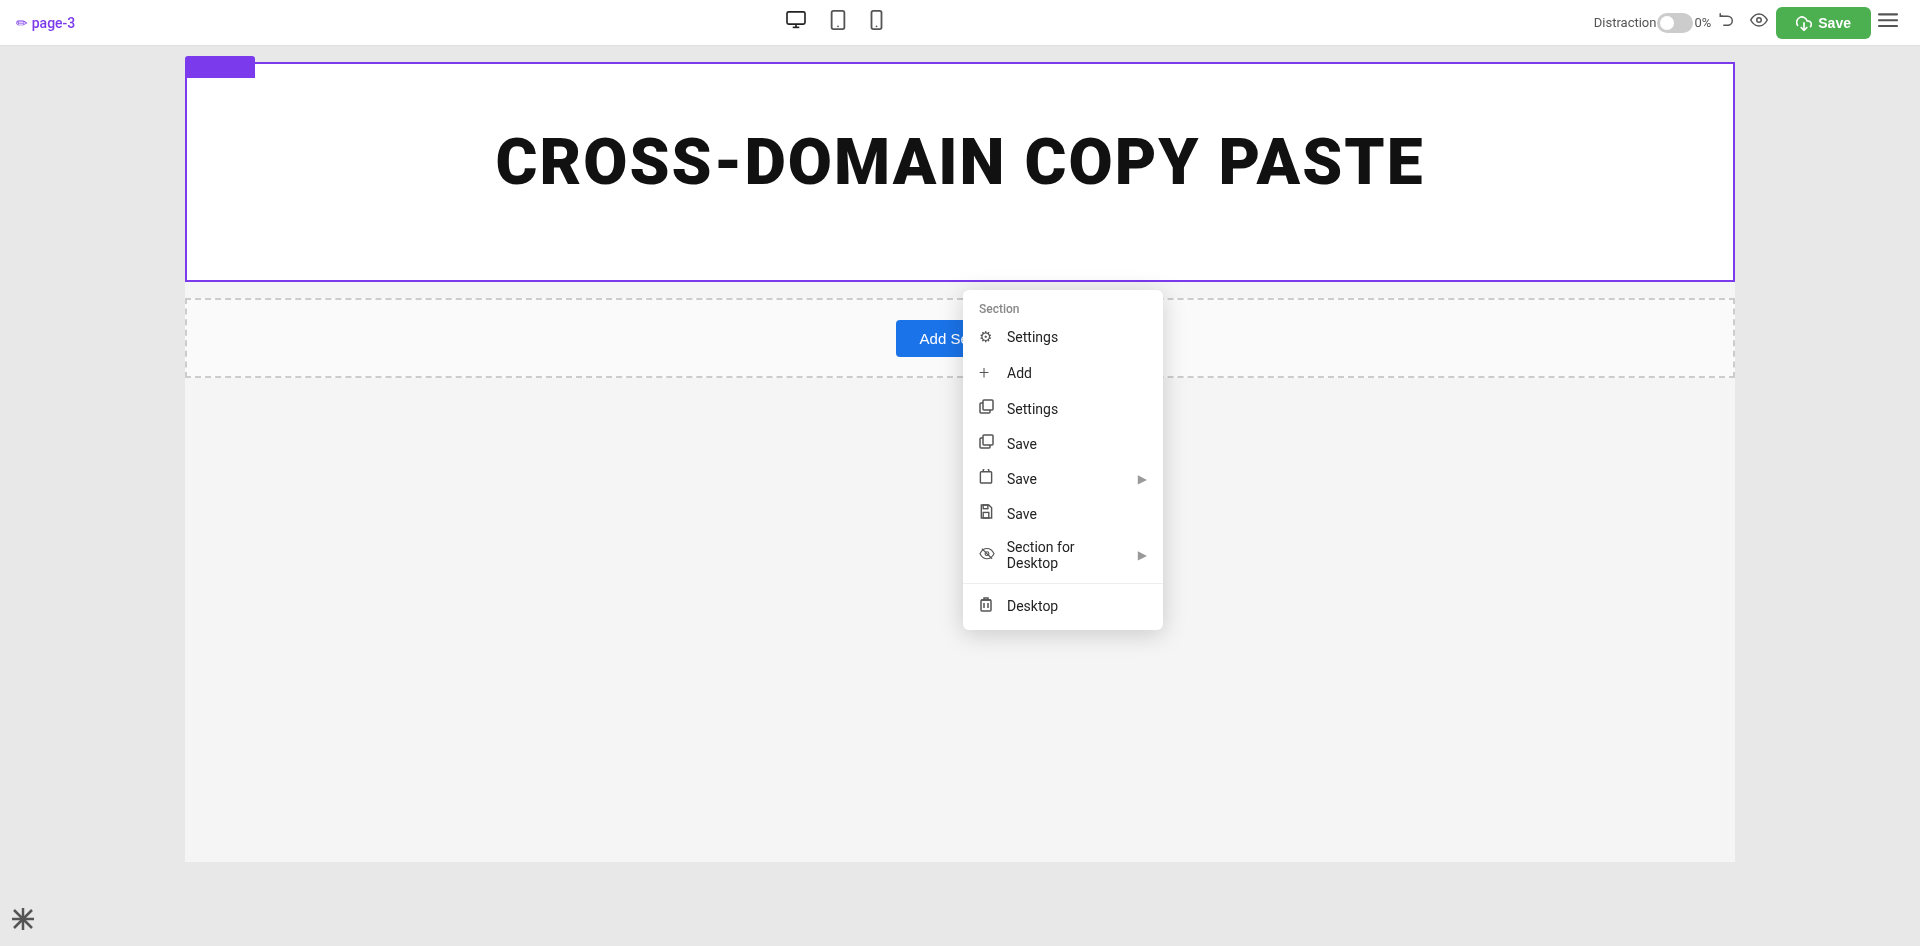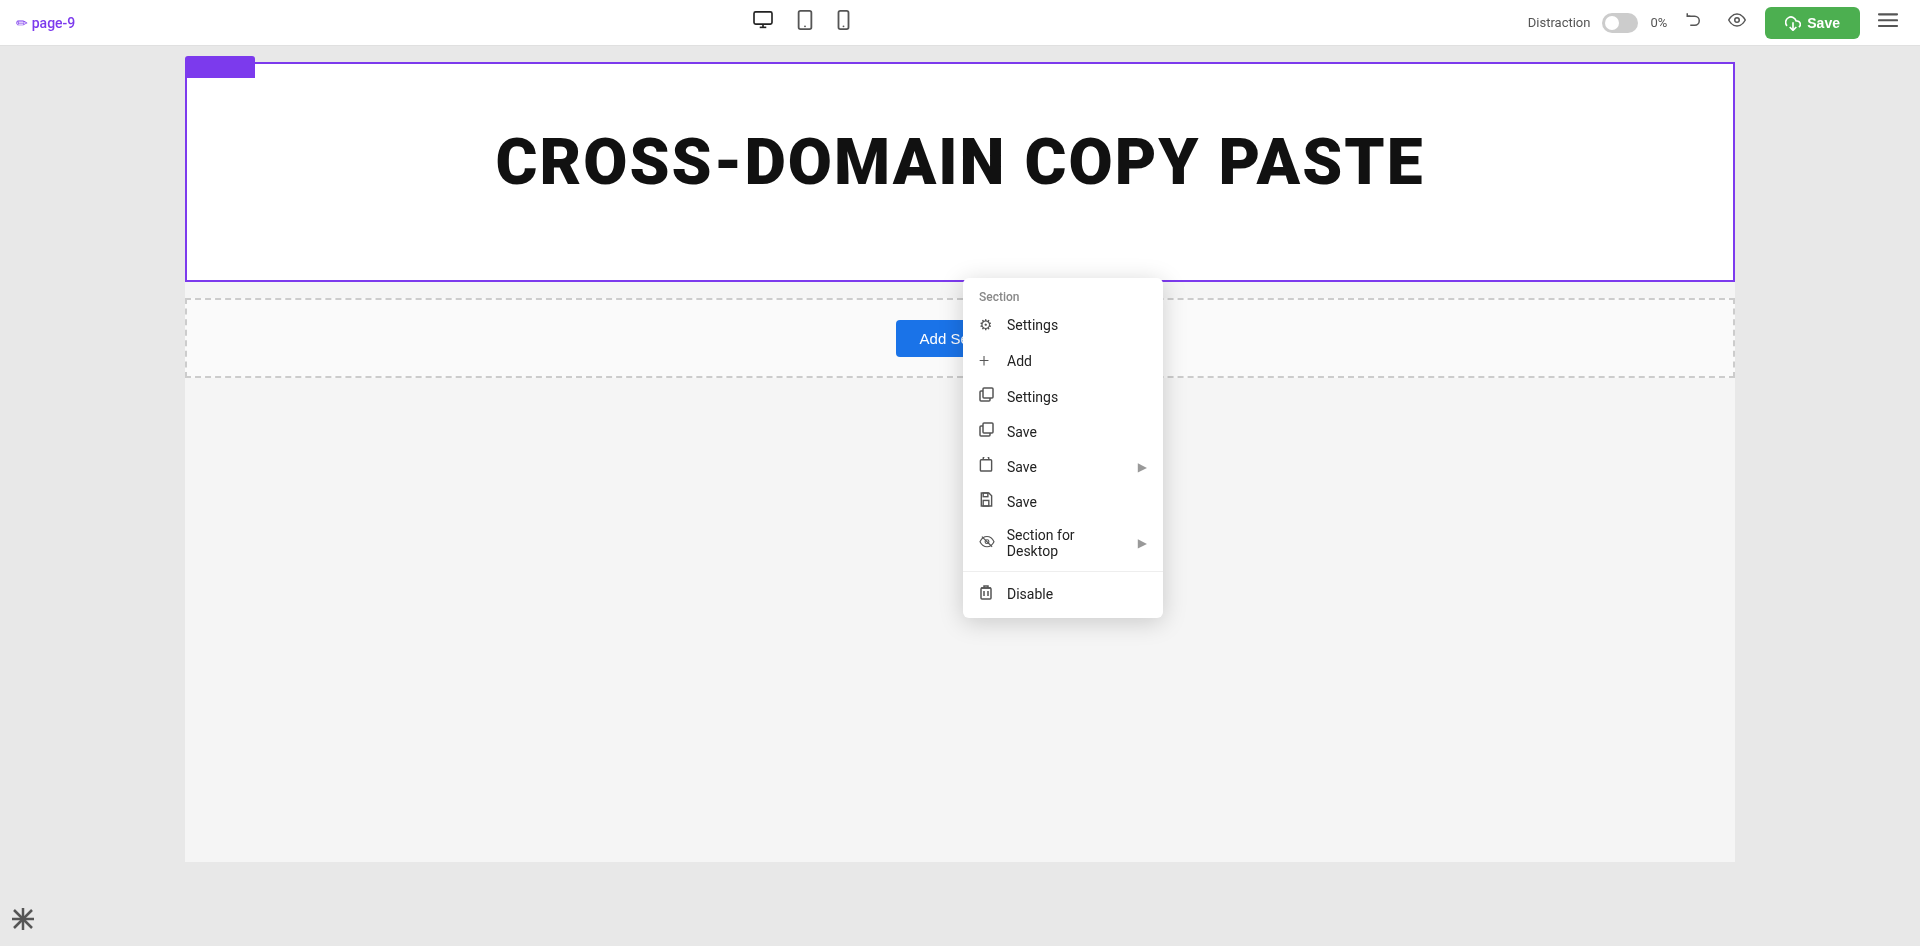--- a/index.html
+++ b/index.html
@@ -13,21 +13,21 @@
       padding: 0 16px; z-index: 1000;
     }
     #topbar-left { display: flex; align-items: center; gap: 8px; }
     .page-title-edit { color: #7c3aed; font-size: 14px; font-weight: 500; display: flex; align-items: center; gap: 4px; cursor: pointer; }
     .pencil-icon { color: #7c3aed; font-size: 14px; }
 
     #topbar-center { display: flex; align-items: center; gap: 8px; }
     .device-btn { background: none; border: none; padding: 6px 8px; cursor: pointer; color: #555; font-size: 18px; border-radius: 4px; }
     .device-btn.active { color: #222; }
 
-    #topbar-right { display: flex; align-items: center; gap: 12px; }
+    #topbar-right { display: flex; align-items: center; gap: 1px; }
     .distraction-label { font-size: 13px; color: #555; }
     .toggle-switch { position: relative; display: inline-block; width: 36px; height: 20px; }
     .toggle-switch input { opacity: 0; width: 0; height: 0; }
     .toggle-slider { position: absolute; cursor: pointer; top: 0; left: 0; right: 0; bottom: 0; background: #ccc; border-radius: 20px; transition: .3s; }
     .toggle-slider:before { position: absolute; content: ""; height: 14px; width: 14px; left: 3px; bottom: 3px; background: white; border-radius: 50%; transition: .3s; }
     input:checked + .toggle-slider { background: #7c3aed; }
     input:checked + .toggle-slider:before { transform: translateX(16px); }
 
     .zoom-label { font-size: 13px; color: #555; }
     .icon-btn { background: none; border: none; padding: 6px; cursor: pointer; color: #555; font-size: 18px; border-radius: 4px; }
@@ -100,21 +100,21 @@
       position: relative;
     }
     .add-section-btn {
       background: #1a73e8; color: white; border: none; padding: 10px 24px;
       border-radius: 4px; font-size: 15px; font-weight: 500; cursor: pointer;
     }
 
     
     .context-menu {
       position: absolute;
-      top: 216px; left: 778px;
+      top: 228px; left: 778px;
       background: #fff;
       border-radius: 6px;
       box-shadow: 0 4px 24px rgba(0,0,0,0.18);
       width: 200px;
       z-index: 500;
       padding: 6px 0;
     }
     .context-menu-section-label {
       padding: 6px 16px 4px 16px;
       font-size: 12px; color: #888; font-weight: 500;
@@ -134,21 +134,21 @@
       font-size: 18px; color: #555; z-index: 100;
     }
   </style>
 </head>
 <body>
 
 <div id="topbar">
   <div id="topbar-left">
     <span class="page-title-edit">
       <span class="pencil-icon">✏</span>
-      <span>page-9</span>
+      <span>page-3</span>
     </span>
   </div>
 
   <div id="topbar-center">
     <button class="device-btn active" title="Desktop">
       <svg width="20" height="18" viewBox="0 0 24 22" fill="currentColor">
           <rect x="1" y="1" width="22" height="15" rx="2" ry="2" fill="none" stroke="currentColor" stroke-width="2"></rect>
           <line x1="12" y1="16" x2="12" y2="20" stroke="currentColor" stroke-width="2"></line>
           <line x1="8" y1="20" x2="16" y2="20" stroke="currentColor" stroke-width="2"></line>
         </svg>
@@ -281,21 +281,21 @@
       <div class="context-menu-item">
         <span class="menu-icon">
           <svg width="14" height="16" viewBox="0 0 14 16" fill="none" stroke="#555" stroke-width="1.5">
               <polyline points="2,4 12,4"></polyline>
               <path d="M5 4V2h4v2"></path>
               <rect x="2" y="4" width="10" height="11" rx="1"></rect>
               <line x1="5" y1="7" x2="5" y2="12"></line>
               <line x1="9" y1="7" x2="9" y2="12"></line>
             </svg>
         </span>
-        <span>Disable</span>
+        <span>Desktop</span>
       </div>
     </div>
 
   </div>
 </div>
 
 <div class="bottom-logo">
   <svg width="22" height="22" viewBox="0 0 22 22">
     <line x1="11" y1="0" x2="11" y2="22" stroke="#555" stroke-width="2.5"></line>
     <line x1="0" y1="11" x2="22" y2="11" stroke="#555" stroke-width="2.5"></line>

